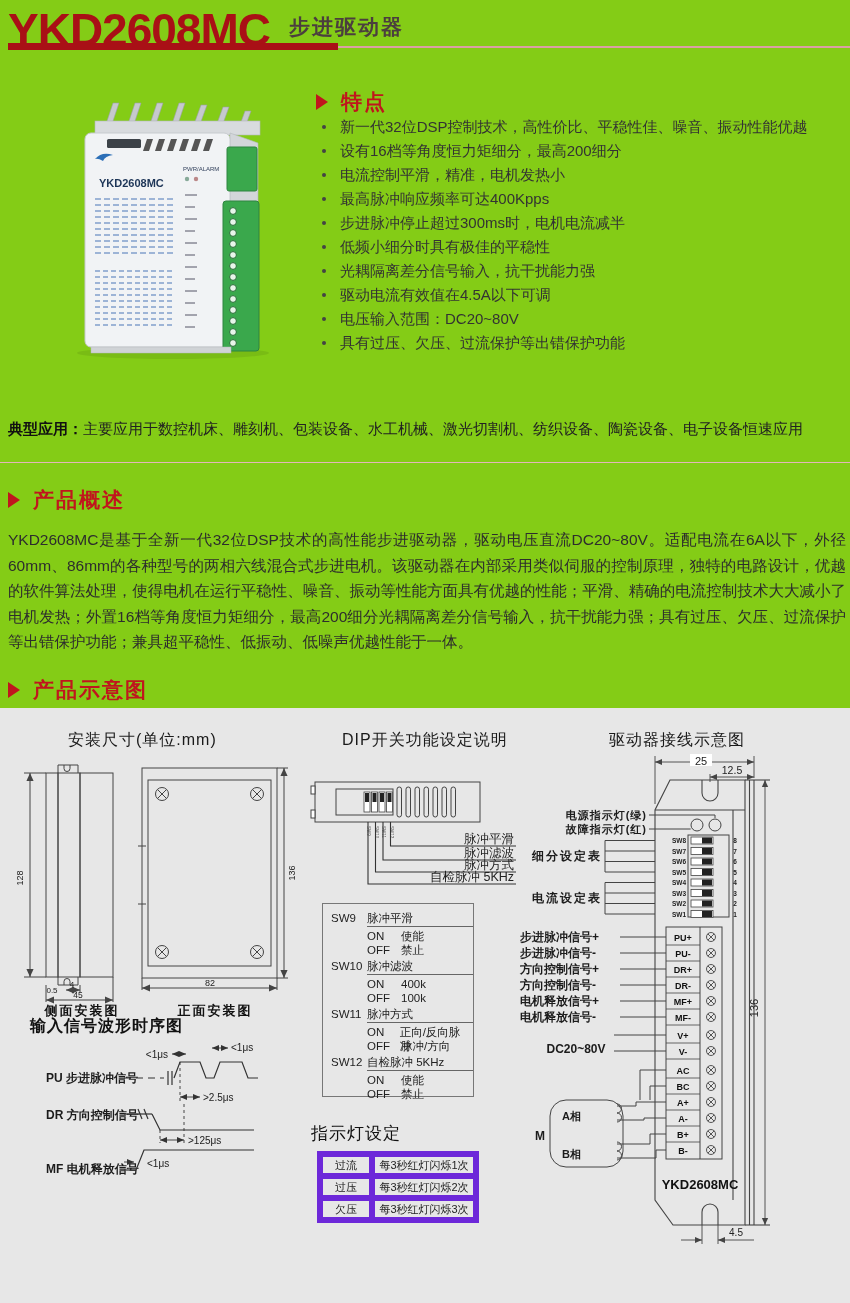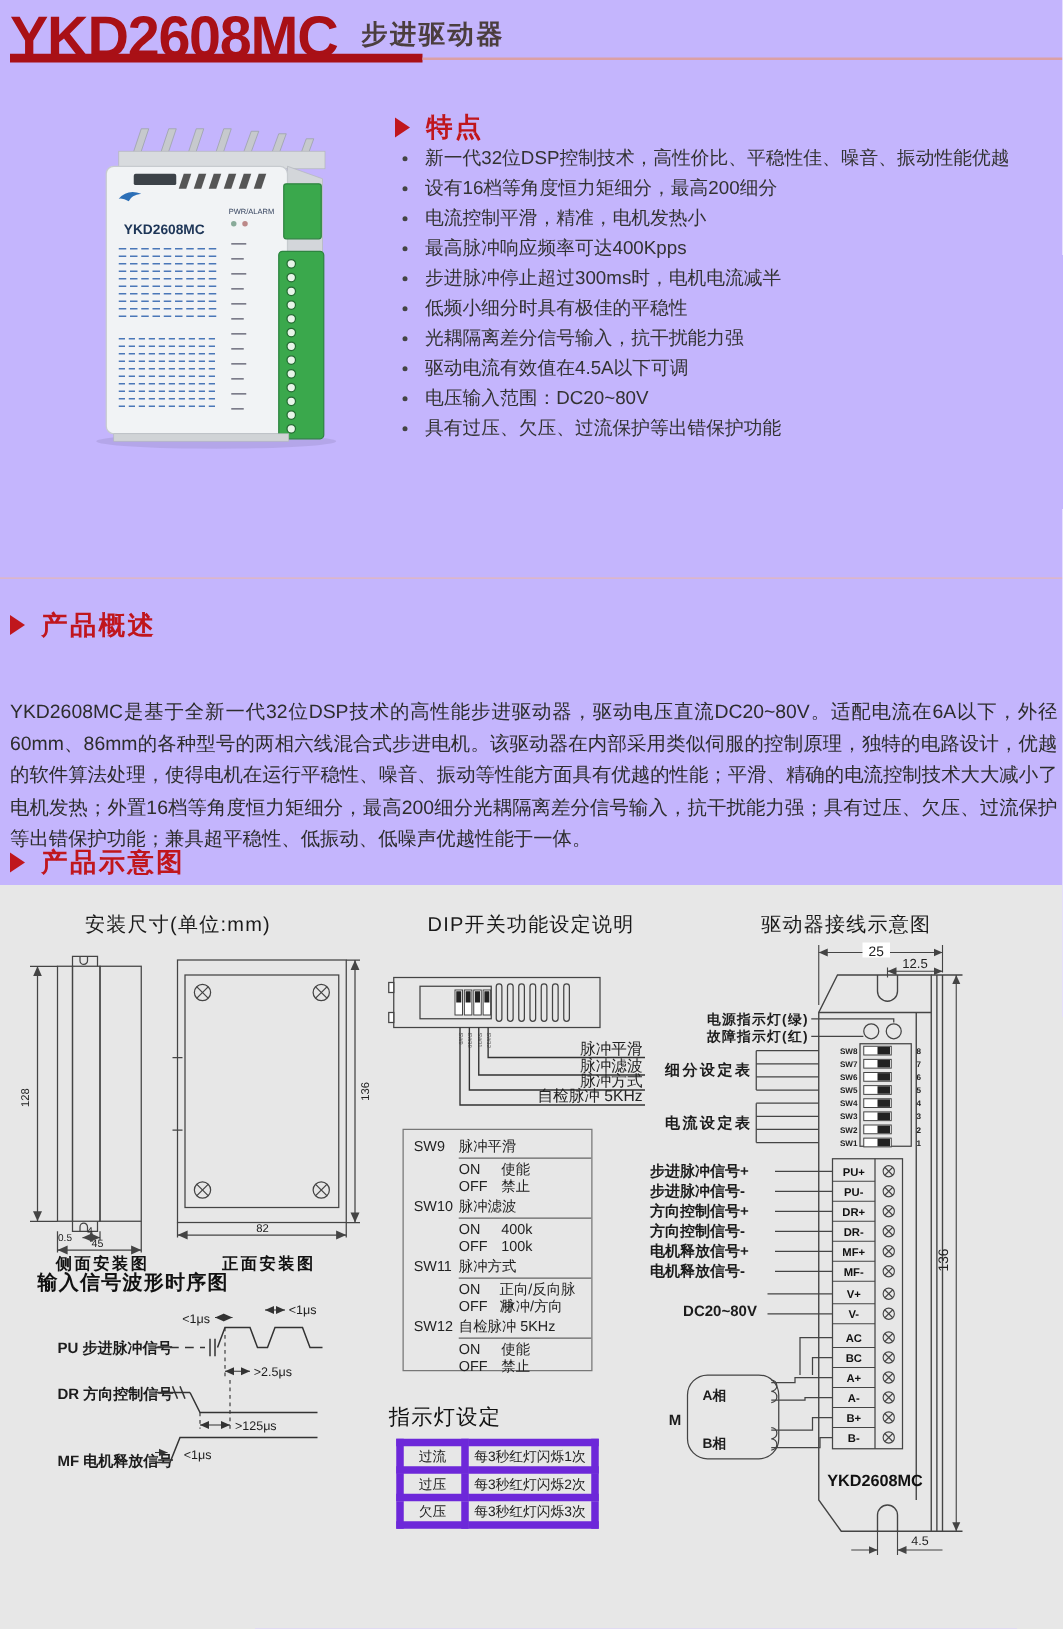--- a/index.html
+++ b/index.html
@@ -1,33 +1,33 @@
 <!DOCTYPE html>
 <html><head>
 <meta charset="utf-8">
 <style>
   html,body{margin:0;padding:0;background:#fff;}
-  #page{position:relative;width:850px;height:1303px;background:#c4b5fd;overflow:hidden;
+  #page{position:relative;width:850px;height:1303px;background:#84cc16;overflow:hidden;
         font-family:"Liberation Sans","DejaVu Sans",sans-serif;}
   .abs{position:absolute;}
   #logo{left:8px;top:2px;font-size:46px;font-weight:800;color:#a91016;letter-spacing:-1px;
         transform:scaleY(1.02);transform-origin:left top;}
   #logo-bar{left:8px;top:43px;width:330px;height:7px;background:#a91016;}
   #hdr-thin{left:338px;top:46px;width:512px;height:2px;background:#dba0a5;}
   #subtitle{left:289px;top:13px;font-size:21px;font-weight:700;color:#4b3e3e;letter-spacing:2px;}
   .sec{display:flex;align-items:center;gap:13px;}
   .tri{width:0;height:0;border-left:12px solid #c0161d;border-top:8px solid transparent;border-bottom:8px solid transparent;}
   .sec .t{font-size:21px;font-weight:700;color:#c0161d;letter-spacing:2px;text-align:center;}
   #features-list{left:316px;top:115px;width:526px;margin:0;padding:0;list-style:none;}
   #features-list li{position:relative;height:24px;line-height:24px;padding-left:24px;font-size:15px;color:#333;}
   #features-list li::before{content:"";position:absolute;left:6px;top:10px;width:4px;height:4px;border-radius:50%;background:#444;}
   #typapp{left:8px;top:418px;width:840px;font-size:15px;color:#222;line-height:22px;}
   #typapp b{color:#111;}
   .divider{left:0;top:462px;width:850px;height:1px;background:#e4b6b9;}
-  #overview-body{left:8px;top:527px;width:838px;font-size:15.5px;line-height:25.5px;color:#2d2d2d;text-align:justify;margin-top:30px;}
+  #overview-body{left:8px;top:527px;width:838px;font-size:15.5px;line-height:25.5px;color:#2d2d2d;text-align:justify;}
   #frame{left:0;top:708px;width:850px;height:595px;background:#e7e7e7;}
   .boxtitle{font-size:16px;color:#1a1a1a;letter-spacing:1px;margin-left:32px;}
   .cap{font-size:13px;font-weight:700;color:#111;text-align:center;letter-spacing:2px;}
   #wavetitle{font-size:16px;font-weight:700;color:#111;letter-spacing:1px;}
   .swbox{border:1px solid #777;padding:7px 4px 0 8px;box-sizing:border-box;color:#222;}
   .swg{margin-bottom:2px;}
   .swh{display:flex;height:14px;line-height:14px;font-size:11.5px;}
   .swid{width:36px;}
   .swline{border-top:1px solid #666;margin:1px -4px 2px 36px;}
   .swr{display:flex;padding-left:36px;height:14px;line-height:14px;font-size:11.5px;}
@@ -145,20 +145,23 @@
     <li>电流控制平滑，精准，电机发热小</li>
     <li>最高脉冲响应频率可达400Kpps</li>
     <li>步进脉冲停止超过300ms时，电机电流减半</li>
     <li>低频小细分时具有极佳的平稳性</li>
     <li>光耦隔离差分信号输入，抗干扰能力强</li>
     <li>驱动电流有效值在4.5A以下可调</li>
     <li>电压输入范围：DC20~80V</li>
     <li>具有过压、欠压、过流保护等出错保护功能</li>
   </ul>
 
+  <div class="abs" id="typapp">
+    <b>典型应用：</b><span>主要应用于数控机床、雕刻机、包装设备、水工机械、激光切割机、纺织设备、陶瓷设备、电子设备恒速应用</span>
+  </div>
   <div class="abs divider"></div>
 
   <div class="abs sec" style="left:8px;top:486px">
     <span class="tri"></span>
     <span class="t">产品概述</span>
   </div>
   <div class="abs" id="overview-body">YKD2608MC是基于全新一代32位DSP技术的高性能步进驱动器，驱动电压直流DC20~80V。适配电流在6A以下，外径60mm、86mm的各种型号的两相六线混合式步进电机。该驱动器在内部采用类似伺服的控制原理，独特的电路设计，优越的软件算法处理，使得电机在运行平稳性、噪音、振动等性能方面具有优越的性能；平滑、精确的电流控制技术大大减小了电机发热；外置16档等角度恒力矩细分，最高200细分光耦隔离差分信号输入，抗干扰能力强；具有过压、欠压、过流保护等出错保护功能；兼具超平稳性、低振动、低噪声优越性能于一体。</div>
 
   <div class="abs sec" style="left:8px;top:676px">
     <span class="tri"></span>

